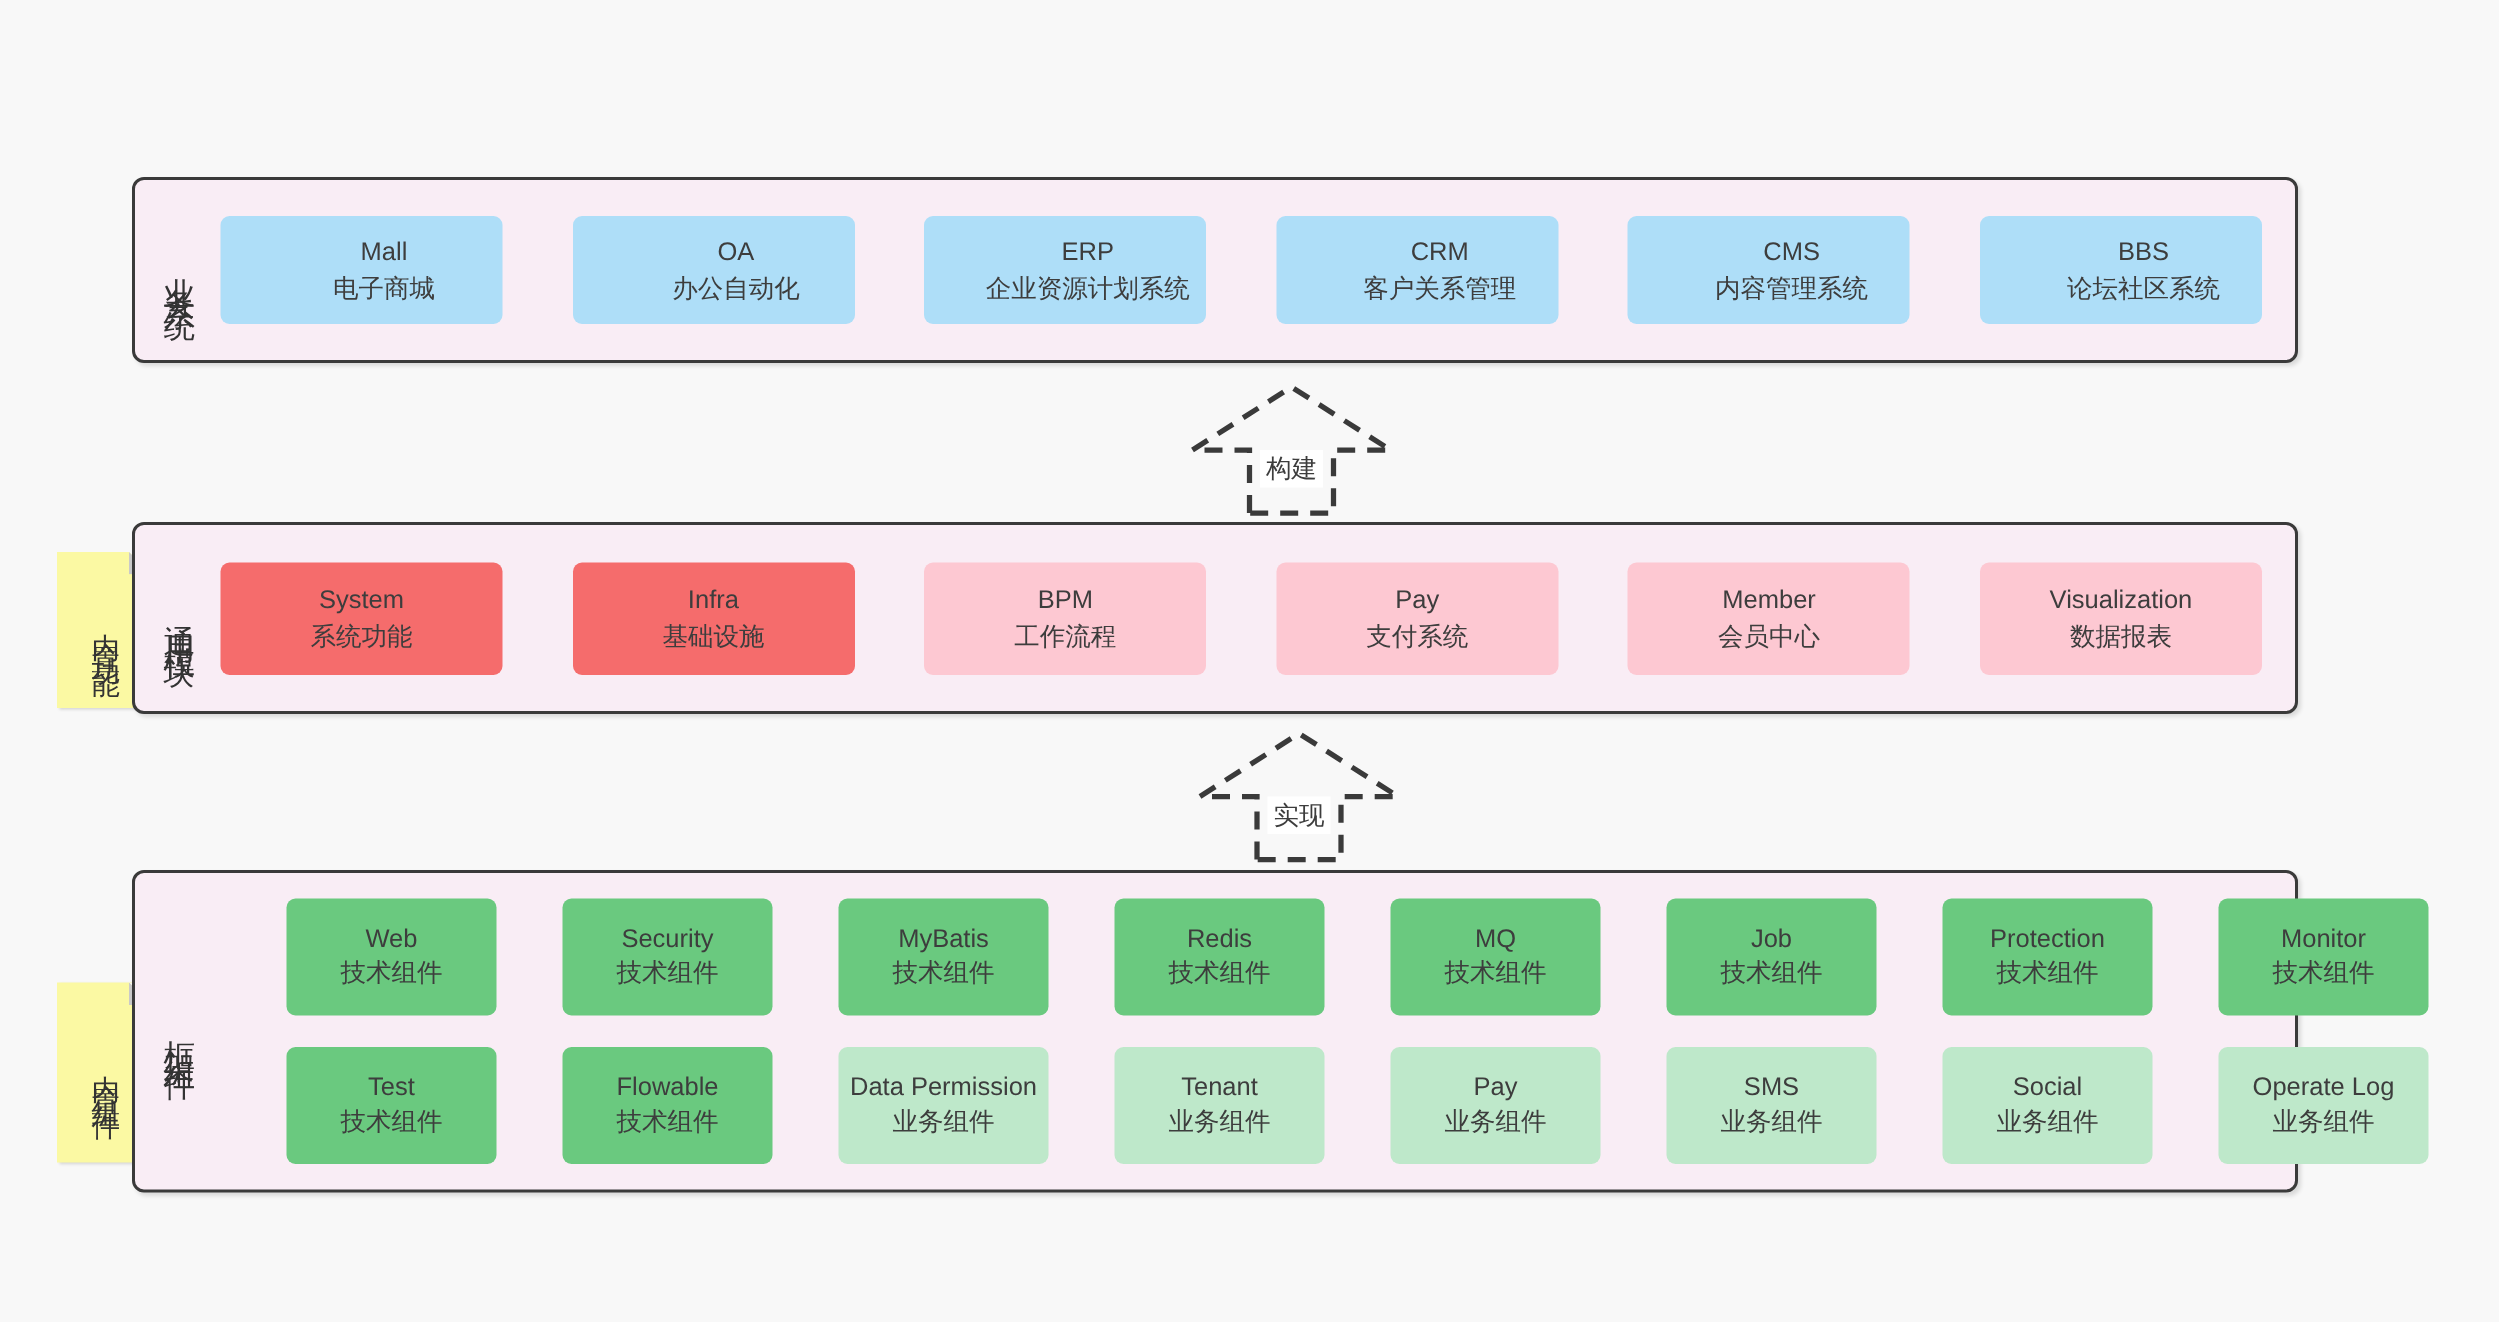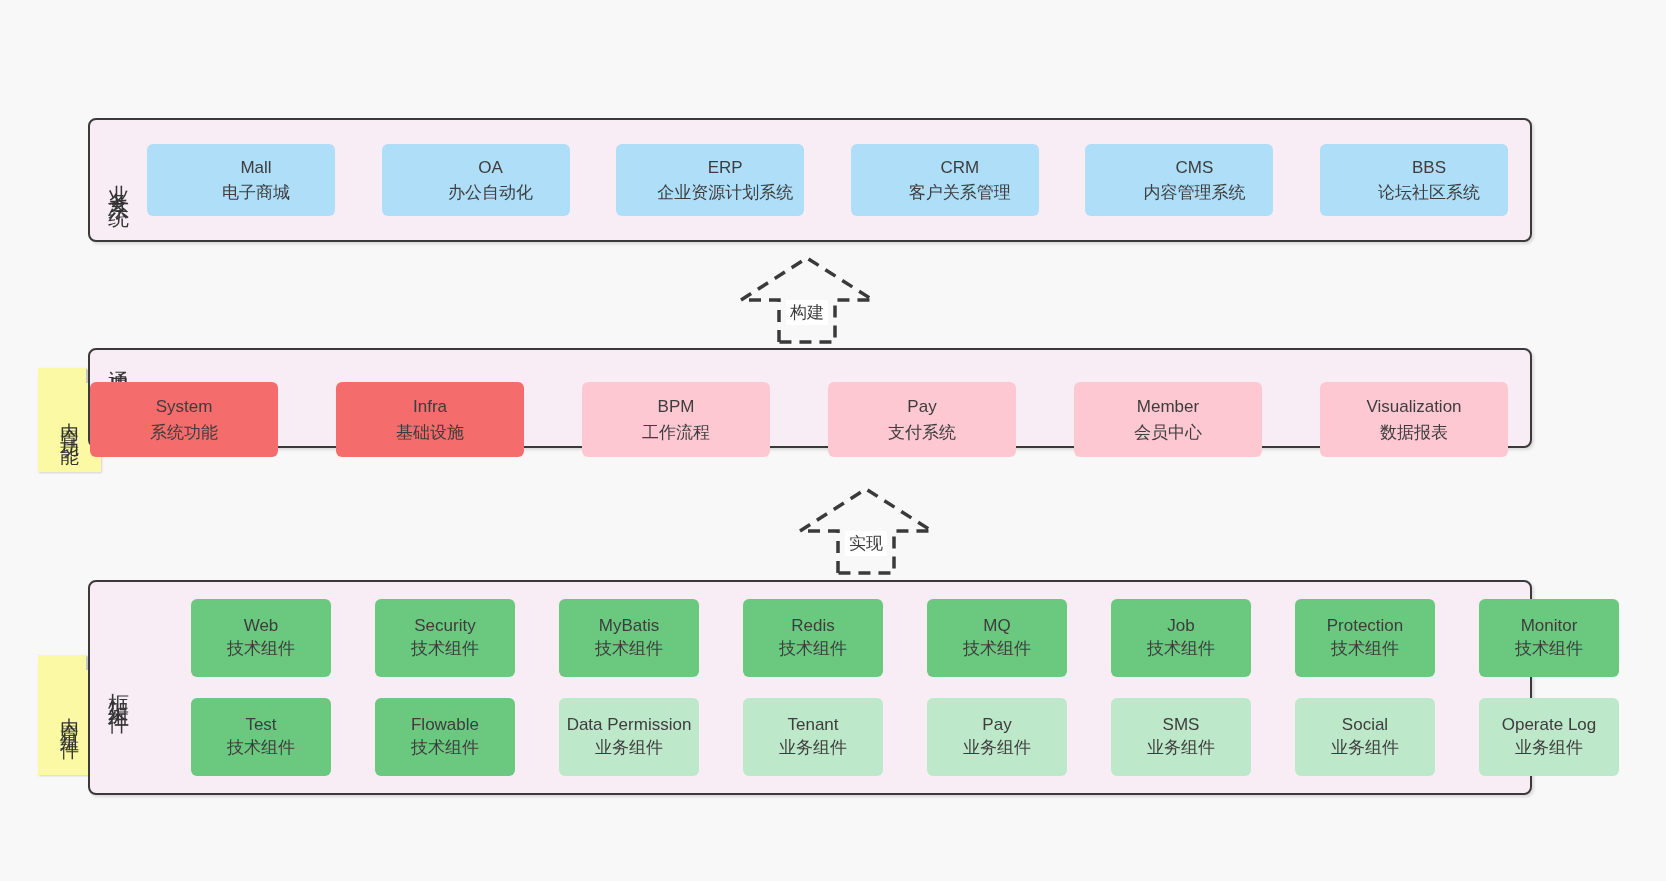--- a/index.html
+++ b/index.html
@@ -22,21 +22,21 @@
   .layer{
     position:absolute;left:88px;width:1444px;
     background:var(--container-bg);
     border:2px solid var(--border);
     border-radius:8px;
     box-shadow:2px 2px 3px rgba(0,0,0,0.12);
     display:flex;
     z-index:2;
   }
   .layer-a{top:118px;height:124px;}
-  .layer-b{top:348px;height:100px;flex-direction:column;}
+  .layer-b{top:348px;height:128px;}
   .layer-c{top:580px;height:215px;}
 
   .vlabel{
     width:57px;flex:none;
     display:flex;align-items:center;justify-content:center;
     writing-mode:vertical-lr;text-orientation:upright;
     font-size:21px;letter-spacing:7px;color:#333;
     padding-top:4px;
   }
   .rows{
@@ -78,21 +78,21 @@
     clip-path:polygon(0 0,100% 0,100% 100%);
   }
   .sticky::after{
     content:'';position:absolute;top:0;right:0;width:15px;height:15px;
     background:var(--fold);
     clip-path:polygon(0 0,100% 100%,0 100%);
   }
 
   
   .arrow{position:absolute;width:140px;height:88px;z-index:0;}
-  .arrow-1{left:737px;top:256px;}
+  .arrow-1{left:791px;top:256px;}
   .arrow-2{left:796px;top:487px;}
   .arrow svg{position:absolute;inset:0;width:100%;height:100%;overflow:visible;}
   .arrow-label{
     position:absolute;left:50%;top:44px;transform:translateX(-50%);
     background:var(--arrow-label-bg);
     font-size:17px;color:#3d3d3d;padding:1px 4px;white-space:nowrap;
   }
 </style>
 </head>
 <body>

